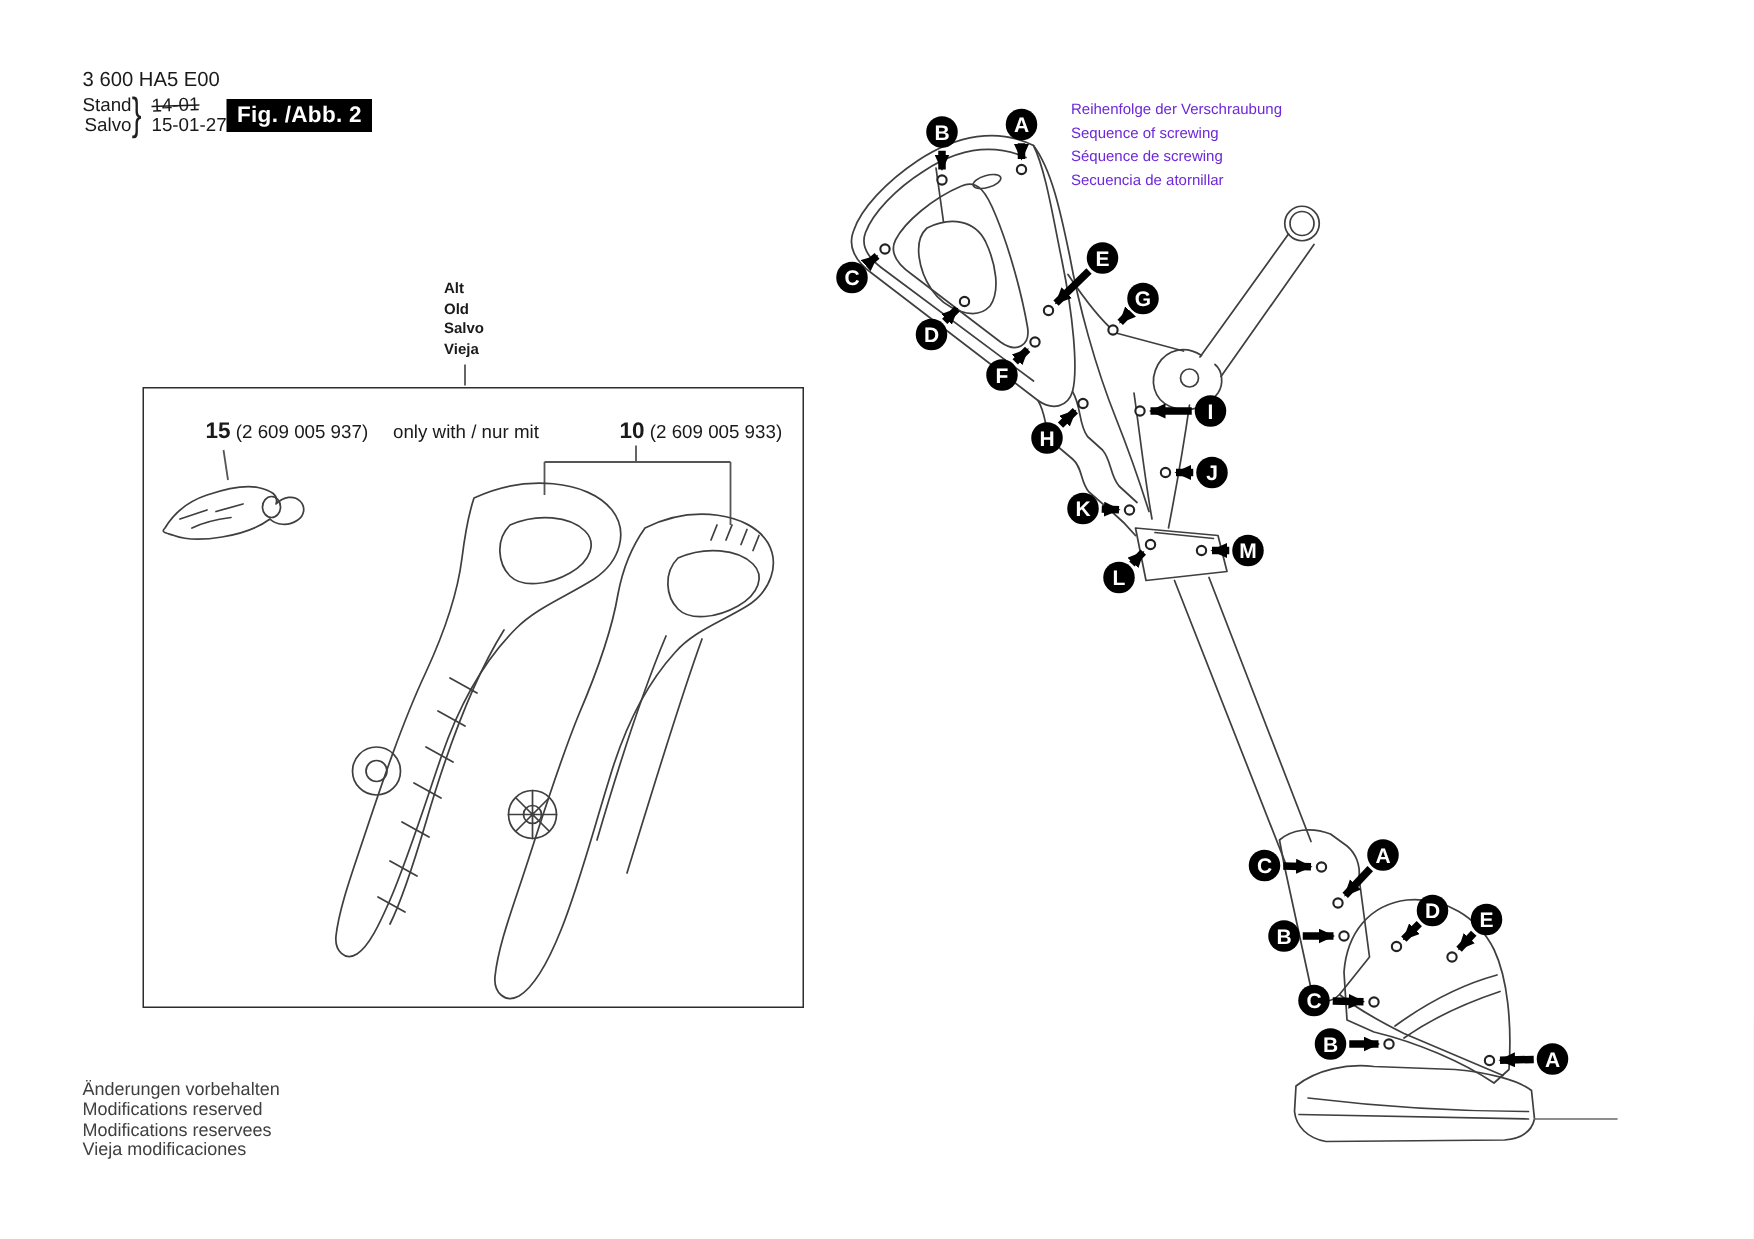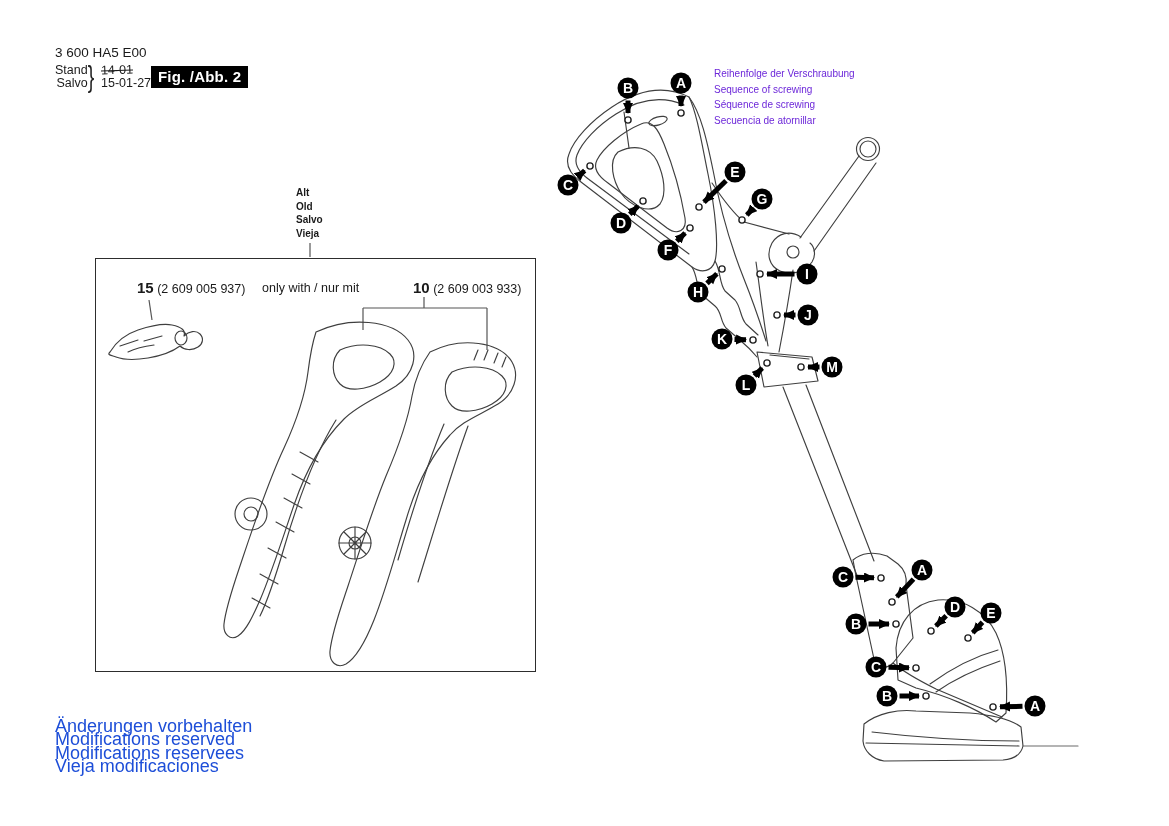--- a/index.html
+++ b/index.html
@@ -3,21 +3,21 @@
 <meta charset="utf-8">
 <style>
   * { margin:0; padding:0; box-sizing:border-box; }
   body { background:#e8e8e8; font-family:"Liberation Sans", sans-serif; }
   .page {
     position:relative; width:1169px; height:826px; background:#ffffff;
     overflow:hidden; color:#1a1a1a;
   }
   .abs { position:absolute; }
   .txt-sm { font-size:10px; line-height:15.5px; color:#6d28d9; }
-  .txt-tight { font-size:18px; line-height:13.4px; color:#1d4ed8; }
+  .txt-tight { font-size:12px; line-height:13.4px; color:#404040; }
 
   
   .part-number { left:55px; top:45px; font-size:13.5px; }
   .stand-issue { left:55px; top:64px; font-size:12.5px; line-height:13px;text-align:right; }
   .brace { left:86px; top:60px; font-size:30px; font-weight:300;
            transform:scaleX(.65); color:#1f1f1f; }
   .si-values { left:101px; top:64px; font-size:12.5px; line-height:13px; }
   .struck { text-decoration:line-through; display:inline-block; transform:rotate(-2deg); }
   .fig-badge { left:151px; top:66px; background:#000; color:#fff; font-weight:bold;
                font-size:15px; padding:2px 7px 3px 7px; letter-spacing:0.2px; }
@@ -70,21 +70,21 @@
   <div class="abs old-label">
     <div>Alt</div>
     <div>Old</div>
     <div>Salvo</div>
     <div>Vieja</div>
   </div>
 
   <div class="abs inset-box"></div>
   <div class="abs p15-label"><span class="part-num">15</span>&nbsp;<span>(2 609 005 937)</span></div>
   <div class="abs only-with">only with / nur mit</div>
-  <div class="abs p13-label"><span class="part-num">10</span>&nbsp;<span>(2 609 003 933)</span></div>
+  <div class="abs p13-label"><span class="part-num">10</span>&nbsp;<span>(2 609 005 933)</span></div>
 
   <div class="abs txt-tight footer-note">
     <div>Änderungen vorbehalten</div>
     <div>Modifications reserved</div>
     <div>Modifications reservees</div>
     <div>Vieja modificaciones</div>
   </div>
 
   <svg class="layer" width="1169" height="826" viewBox="0 0 1169 826">
     <defs>

